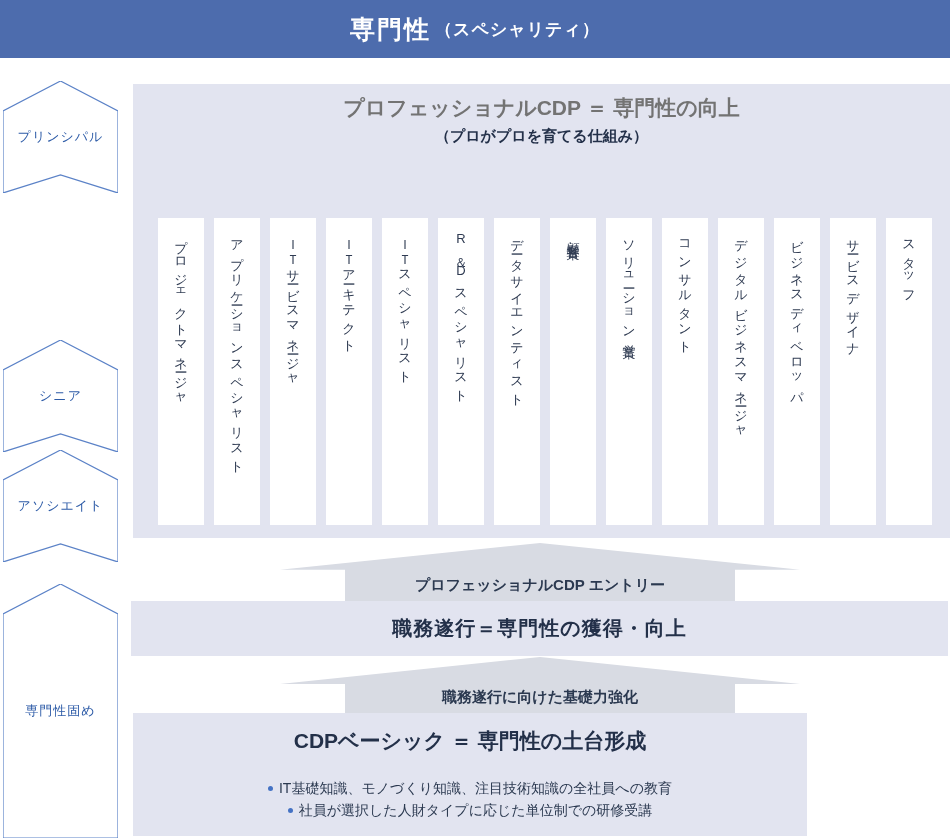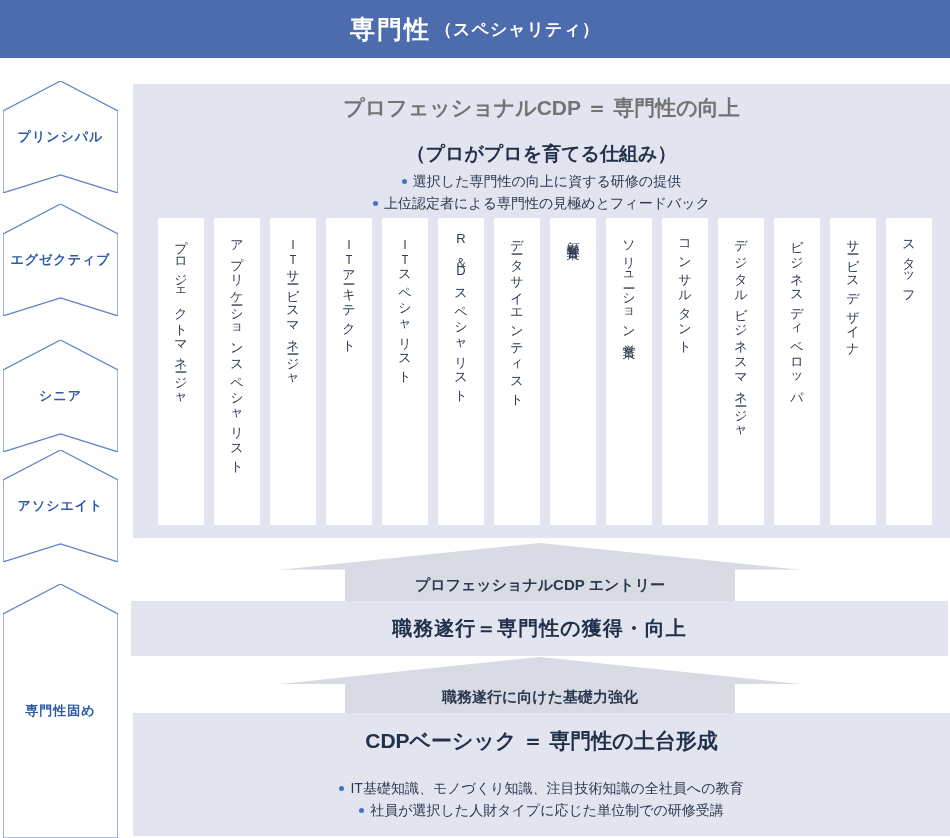--- a/index.html
+++ b/index.html
@@ -21,40 +21,40 @@
   .header .h-main { font-size: 25px; font-weight: bold; letter-spacing: 2px; }
   .header .h-sub  { font-size: 17px; font-weight: bold; margin-left: 4px; letter-spacing: 1px; }
 
   
   .ladder { position: absolute; left: 3px; top: 81px; width: 115px; height: 757px; }
   .ladder-item { position: absolute; left: 0; width: 115px; }
   .ladder-item svg { position: absolute; inset: 0; width: 100%; height: 100%; }
   .ladder-item .lbl {
     position: absolute; inset: 0;
     display: flex; align-items: center; justify-content: center;
-    font-size: 13px; font-weight: bold; color: #2d5ba7; letter-spacing: 1px;
+    font-size: 13px; font-weight: normal; color: #2d5ba7; letter-spacing: 1px;
     text-align: center;
   }
   .li-1 { top: 0;   height: 112px; }
   .li-2 { top: 123px; height: 112px; }
   .li-3 { top: 259px; height: 112px; }
   .li-4 { top: 369px; height: 112px; }
   .li-5 { top: 503px; height: 254px; }
 
   
   .panel {
     position: absolute; left: 133px; top: 84px; width: 817px; height: 454px;
     background: #e2e4f0;
   }
   .panel-title {
     margin-top: 9px; text-align: center;
     font-size: 21px; font-weight: bold; line-height: 30px; color: #737373;
   }
   .panel-subtitle {
-    text-align: center; font-size: 19px; font-weight: bold; line-height: 26px; color: #233049; margin-top: 18px;
+    text-align: center; font-size: 15px; font-weight: bold; line-height: 26px; color: #233049;
   }
   .bullet-list { margin-top: 3px; text-align: center; }
   .bullet-line { line-height: 22px; font-size: 14px; color: #2b3950; white-space: nowrap; }
   .bullet-line .dot {
     display: inline-block; width: 5px; height: 5px; border-radius: 50%;
     background: #4472c4; margin-right: 6px; vertical-align: 2px;
   }
 
   
   .roles {
@@ -87,21 +87,21 @@
   }
 
   
   .band {
     position: absolute; left: 131px; top: 601px; width: 817px; height: 55px;
     background: #e2e4f0;
     display: flex; align-items: center; justify-content: center;
     font-size: 20px; font-weight: bold; color: #233049; letter-spacing: 1px;
   }
   .cdp-basic {
-    position: absolute; left: 133px; top: 713px; width: 817px; height: 123px;
+    position: absolute; left: 133px; top: 713px; width: 674px; height: 123px;
     background: #e2e4f0;
   }
   .cdp-basic .cb-title {
     margin-top: 13px; text-align: center;
     font-size: 21px; font-weight: bold; line-height: 30px; color: #233049;
   }
   .cdp-basic .bullet-list { margin-top: 21px; }
 </style>
 </head>
 <body>
@@ -113,26 +113,20 @@
 
 <div class="ladder">
 
   <div class="ladder-item li-1">
     <svg viewBox="0 0 115 112" preserveAspectRatio="none">
       <polygon points="0,30 57.5,0 115,30 115,112 57.5,94 0,112" fill="#ffffff" stroke="#5b82c7" stroke-width="1.2" vector-effect="non-scaling-stroke"></polygon>
     </svg>
     <span class="lbl">プリンシパル</span>
   </div>
 
-  <div class="ladder-item li-2">
-    <svg viewBox="0 0 115 112" preserveAspectRatio="none">
-      <polygon points="0,30 57.5,0 115,30 115,112 57.5,94 0,112" fill="#ffffff" stroke="#5b82c7" stroke-width="1.2" vector-effect="non-scaling-stroke"></polygon>
-    </svg>
-    <span class="lbl">エグゼクティブ</span>
-  </div>
 
   <div class="ladder-item li-3">
     <svg viewBox="0 0 115 112" preserveAspectRatio="none">
       <polygon points="0,30 57.5,0 115,30 115,112 57.5,94 0,112" fill="#ffffff" stroke="#5b82c7" stroke-width="1.2" vector-effect="non-scaling-stroke"></polygon>
     </svg>
     <span class="lbl">シニア</span>
   </div>
 
   <div class="ladder-item li-4">
     <svg viewBox="0 0 115 112" preserveAspectRatio="none">
@@ -147,28 +141,20 @@
     </svg>
     <span class="lbl">専門性固め</span>
   </div>
 
 </div>
 
 <div class="panel">
   <div class="panel-title">プロフェッショナルCDP ＝ 専門性の向上</div>
   <div class="panel-subtitle">（プロがプロを育てる仕組み）</div>
 
-  <div class="bullet-list">
-    <div class="bullet-line">
-      <span class="dot"></span><span>選択した専門性の向上に資する研修の提供</span>
-    </div>
-    <div class="bullet-line">
-      <span class="dot"></span><span>上位認定者による専門性の見極めとフィードバック</span>
-    </div>
-  </div>
 
   <div class="roles">
     <div class="role-col">
         <span class="vtxt">プロジェクトマネージャ</span>
       </div>
     <div class="role-col">
         <span class="vtxt">アプリケーションスペシャリスト</span>
       </div>
     <div class="role-col">
         <span class="vtxt">ＩＴサービスマネージャ</span>

